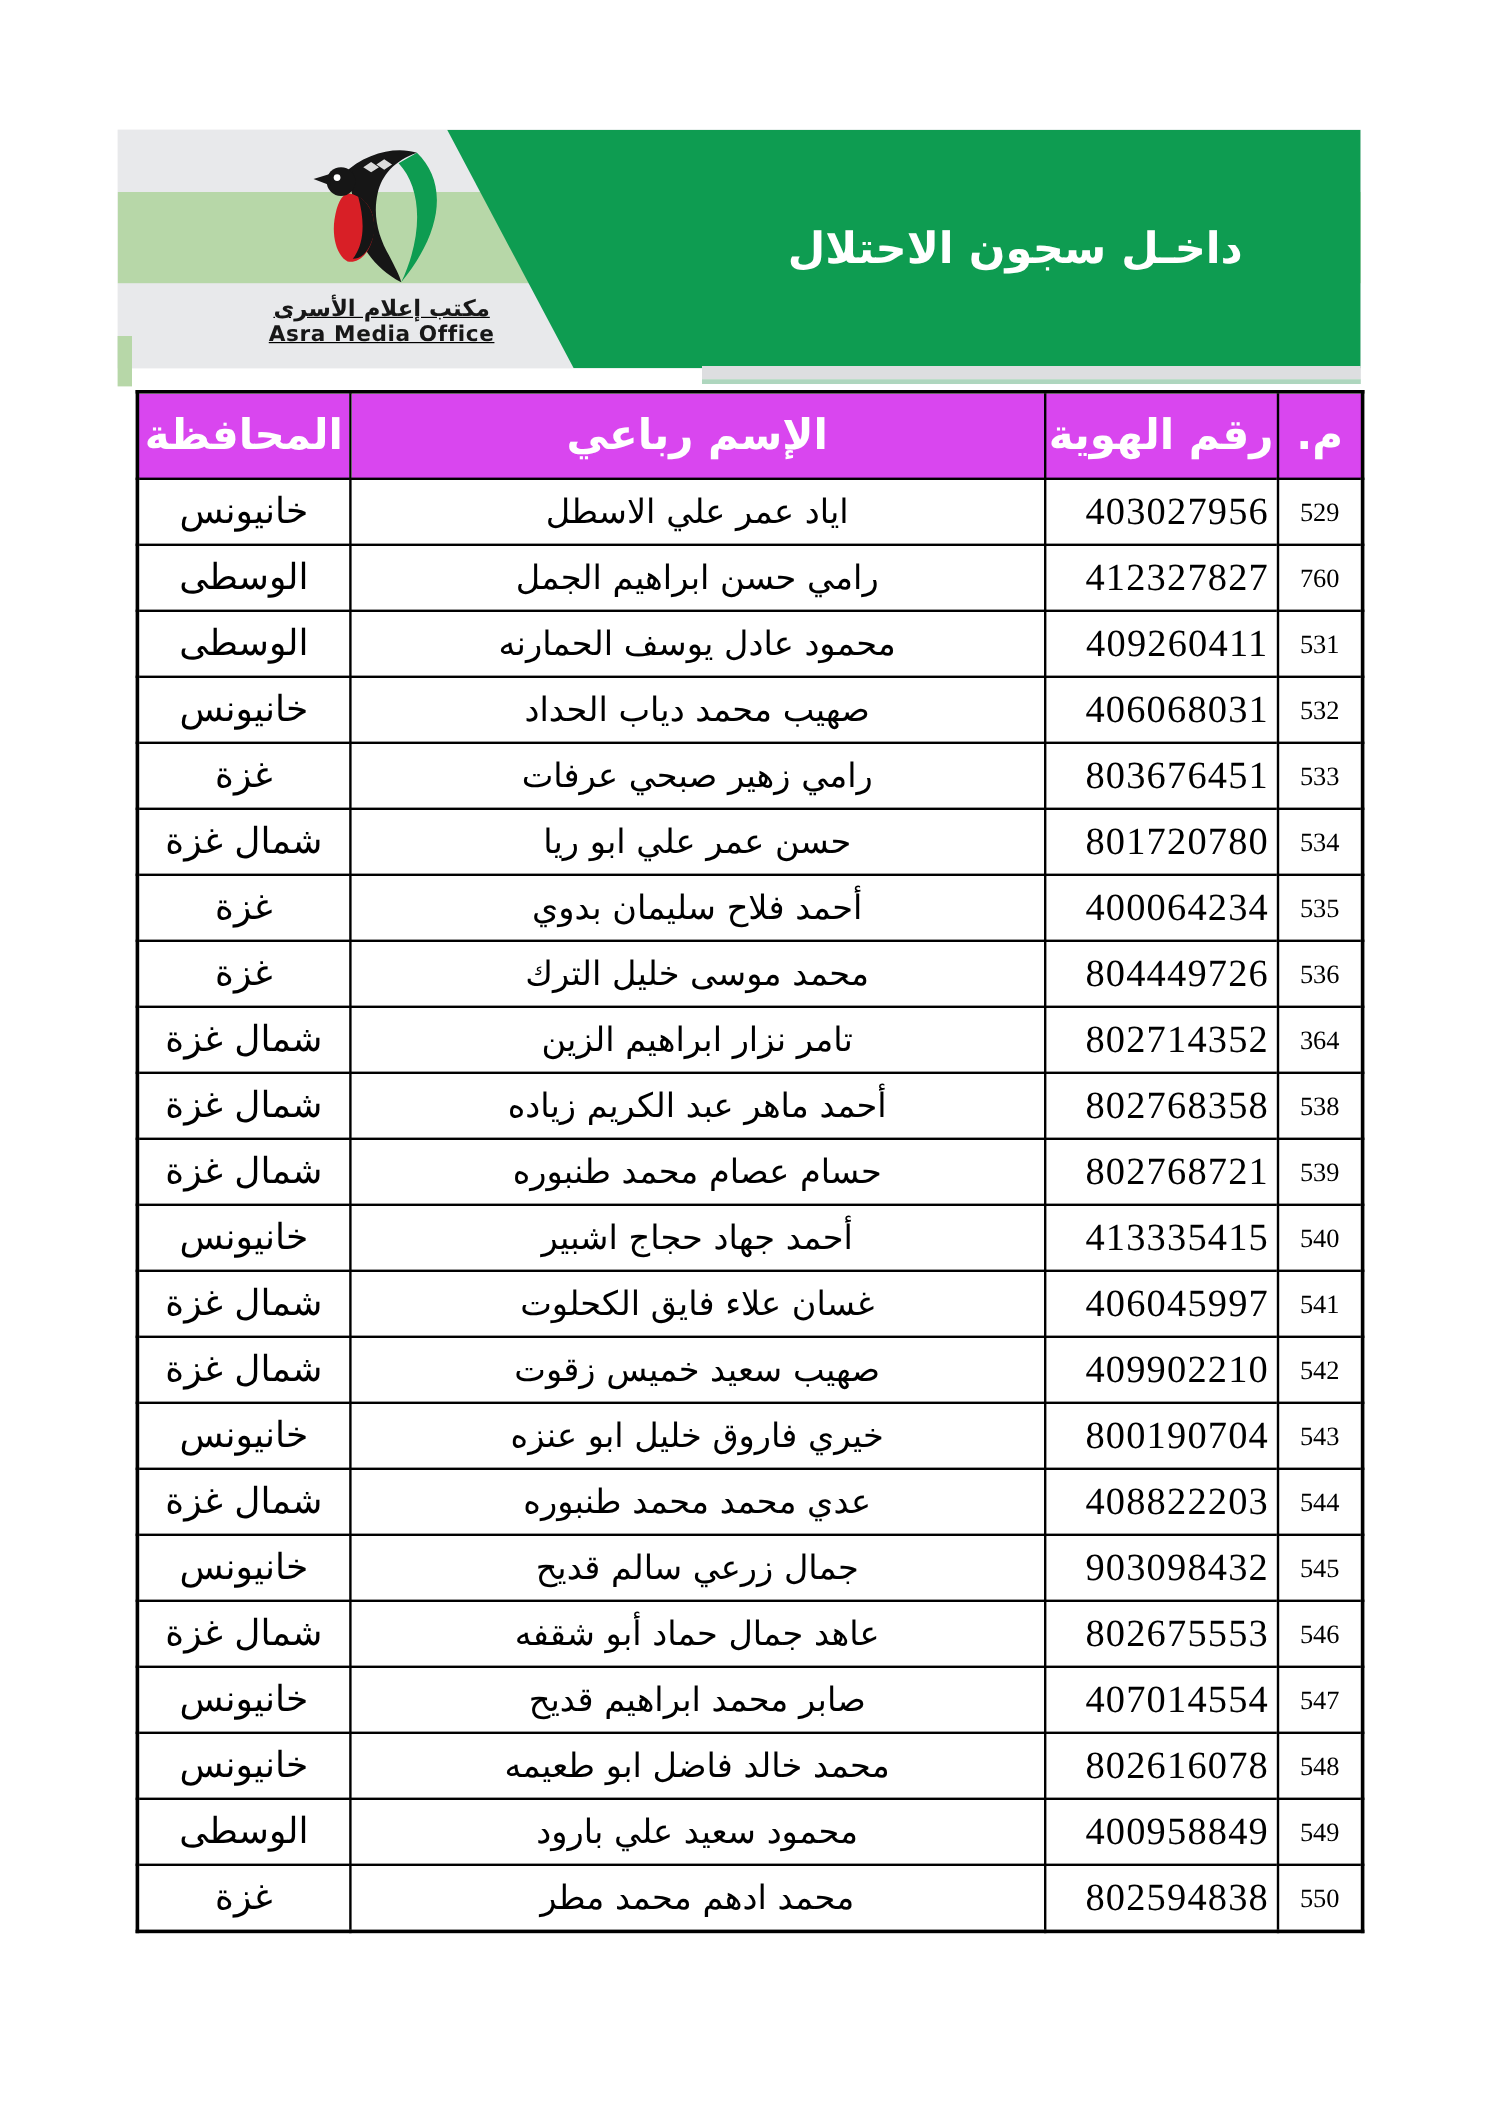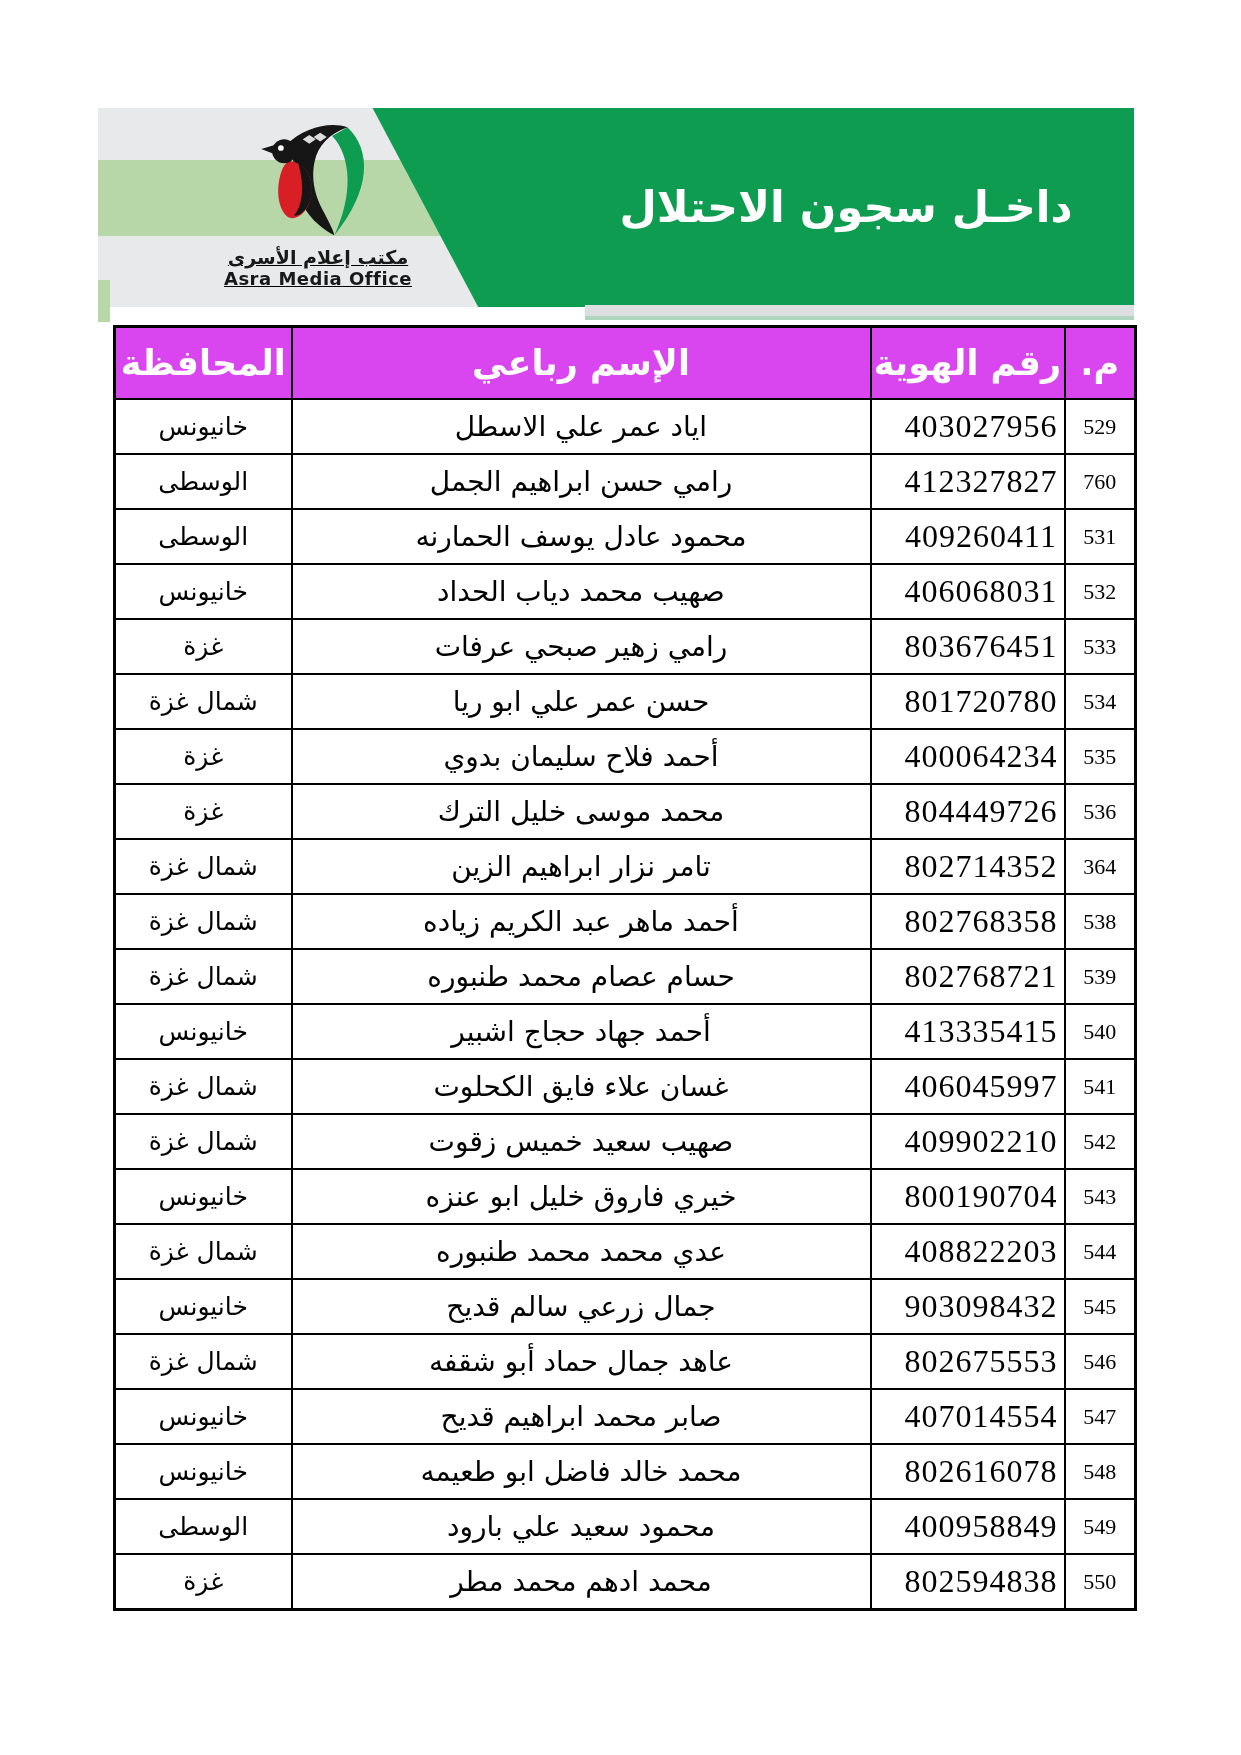--- a/index.html
+++ b/index.html
@@ -18,21 +18,21 @@
   #green-diag{
     position:absolute;inset:0;background:#0e9c51;
     clip-path:polygon(26.5% 0,100% 0,100% 100%,36.7% 100%);
   }
   #banner-title{
     position:absolute;top:0;bottom:0;right:8px;width:560px;
     display:flex;flex-direction:column;justify-content:center;align-items:center;
     gap:14px;color:#ffffff;font-weight:bold;text-align:center;
   }
   #banner-title .t1{font-size:43px;line-height:1.1;}
-  #banner-title .t2{font-size:43px;line-height:1.1;}
+  #banner-title .t2{font-size:36px;line-height:1.1;}
   
   #logo{
     position:absolute;left:70px;top:16px;width:300px;text-align:center;text-decoration:underline;
   }
   #logo svg{display:block;margin:0 auto;}
   #logo .ar{font-size:19px;font-weight:bold;color:#181818;margin-top:2px;}
   #logo .en{font-size:18px;font-weight:bold;color:#181818;letter-spacing:.5px;}
   
   #sub-gray{
     position:absolute;left:585px;top:305px;width:549px;height:11px;background:#dddee0;
@@ -58,21 +58,21 @@
     font-size:35px;font-weight:bold;font-family:"DejaVu Sans",sans-serif;
   }
   #list-table td{height:51px;background:#ffffff;color:#000;}
   td.cell-num{
     font-family:"Liberation Serif","DejaVu Serif",serif;font-size:22px;
   }
   td.cell-id{
     font-family:"Liberation Serif","DejaVu Serif",serif;font-size:32px;letter-spacing:1px;padding-left:28px;
   }
   td.cell-name{font-size:28px;margin-left:42px;}
-  td.cell-gov{font-size:25px;}
+  td.cell-gov{font-size:30px;}
 </style>
 </head>
 <body>
 
 <div id="page">
 
   <div id="banner">
     <div id="pale-band"></div>
     <div id="green-diag"></div>
 

